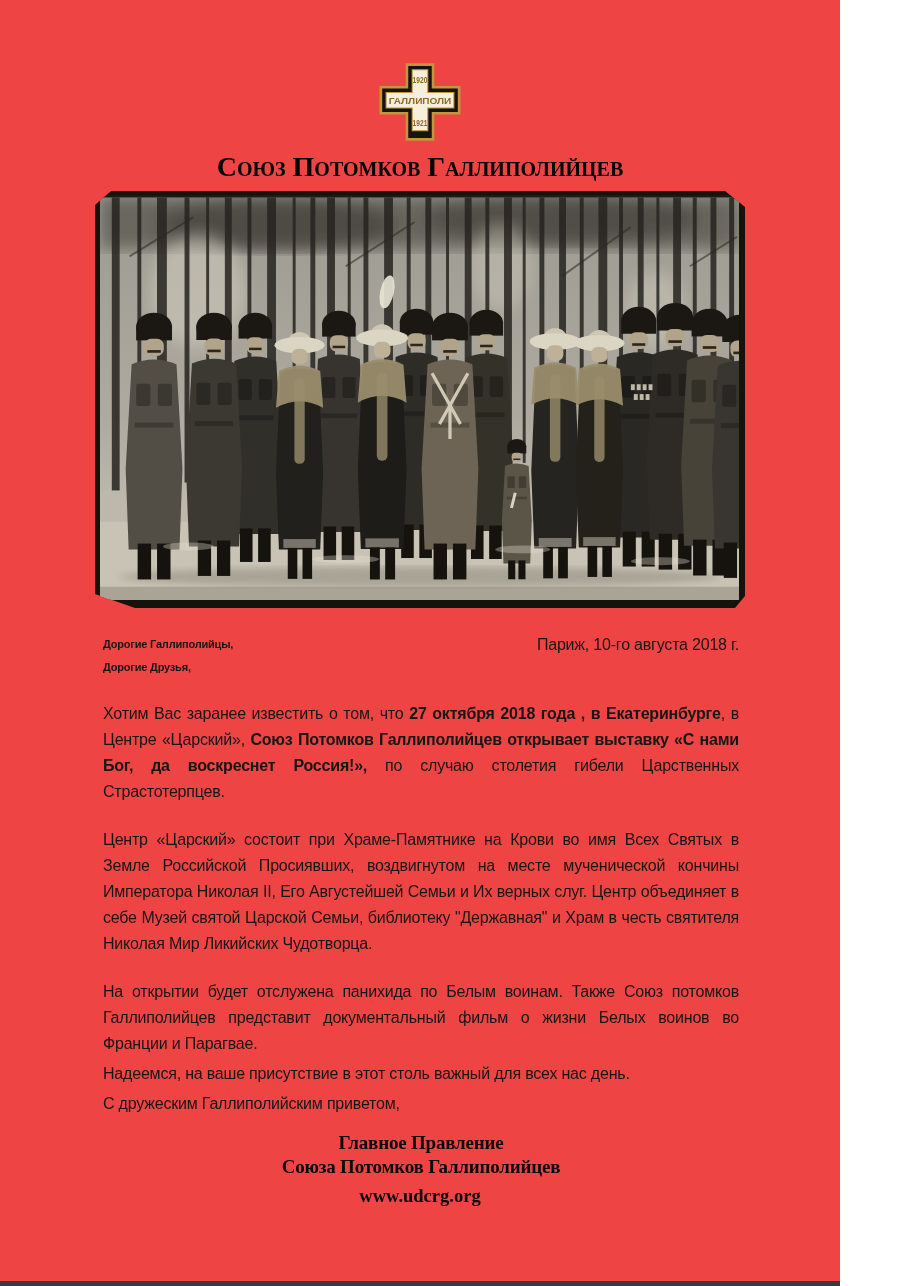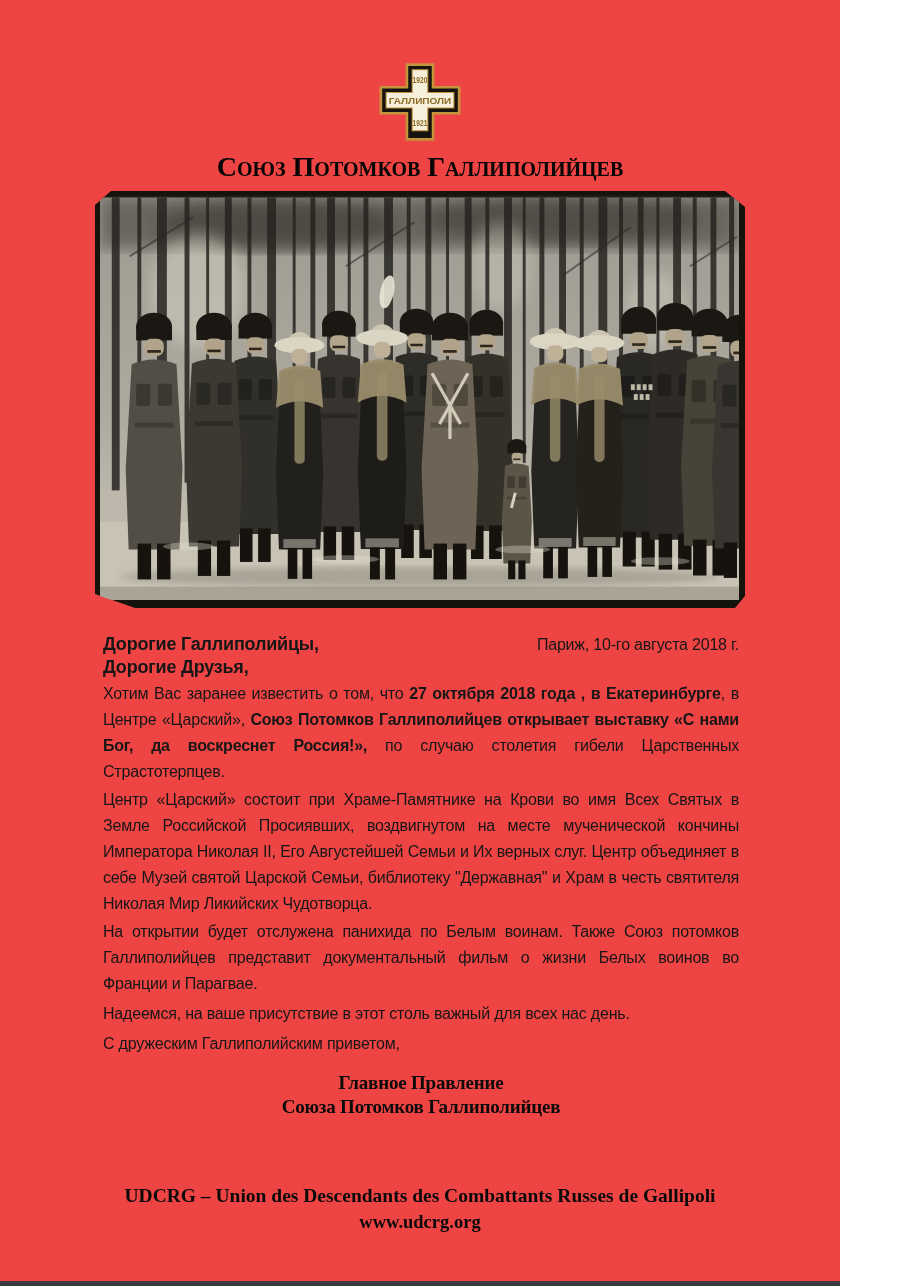--- a/index.html
+++ b/index.html
@@ -43,23 +43,23 @@
   
   .letter {
     padding: 0 101px 0 103px;
     margin-top: 25px;
     font-size: 16px;
     letter-spacing: -0.2px;
     line-height: 26px;
     color: #161616;
   }
   .salutation-row { display: flex; justify-content: space-between; align-items: flex-start; }
-  .salutation { font-weight: bold; font-size: 18px; line-height: 23px; }
+  .salutation { font-weight: bold; font-size: 11px; line-height: 23px; }
   .dateline { font-size: 16px; line-height: 23px; font-weight: normal; }
-  .para { margin-top: 2px; text-align: justify; }
+  .para { margin-top: 22px; text-align: justify; }
   .para.single { text-align: left; margin-top: 4px; }
   .signature {
     margin-top: 14px;
     font-family: "Liberation Serif", serif;
     font-weight: bold;
     font-size: 19px;
     line-height: 24px;
     color: #0a0a0a;
     text-align: center;
   }
@@ -266,18 +266,17 @@
 
     <p class="para single">С дружеским Галлиполийским приветом,</p>
 
     <div class="signature">
       <p>Главное Правление</p>
       <p>Союза Потомков Галлиполийцев</p>
     </div>
   </section>
 
   <footer class="doc-footer">
-    <div class="f1">UDCRG – Union des Descendants des Combattants Russes de Gallipoli</div>
     <div class="f2">www.udcrg.org</div>
   </footer>
 
   <div class="bottom-bar"></div>
 </div>
 
 </body></html>

